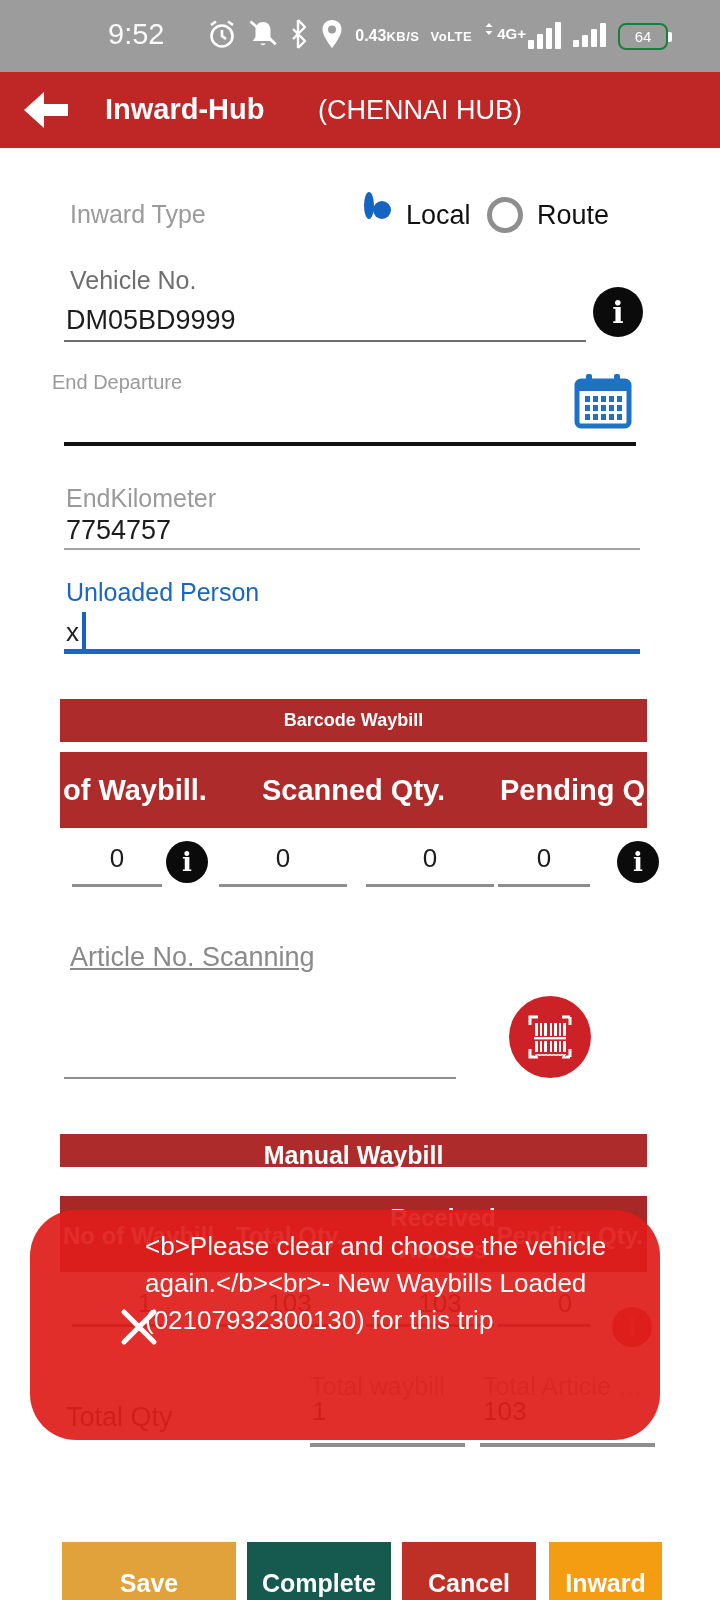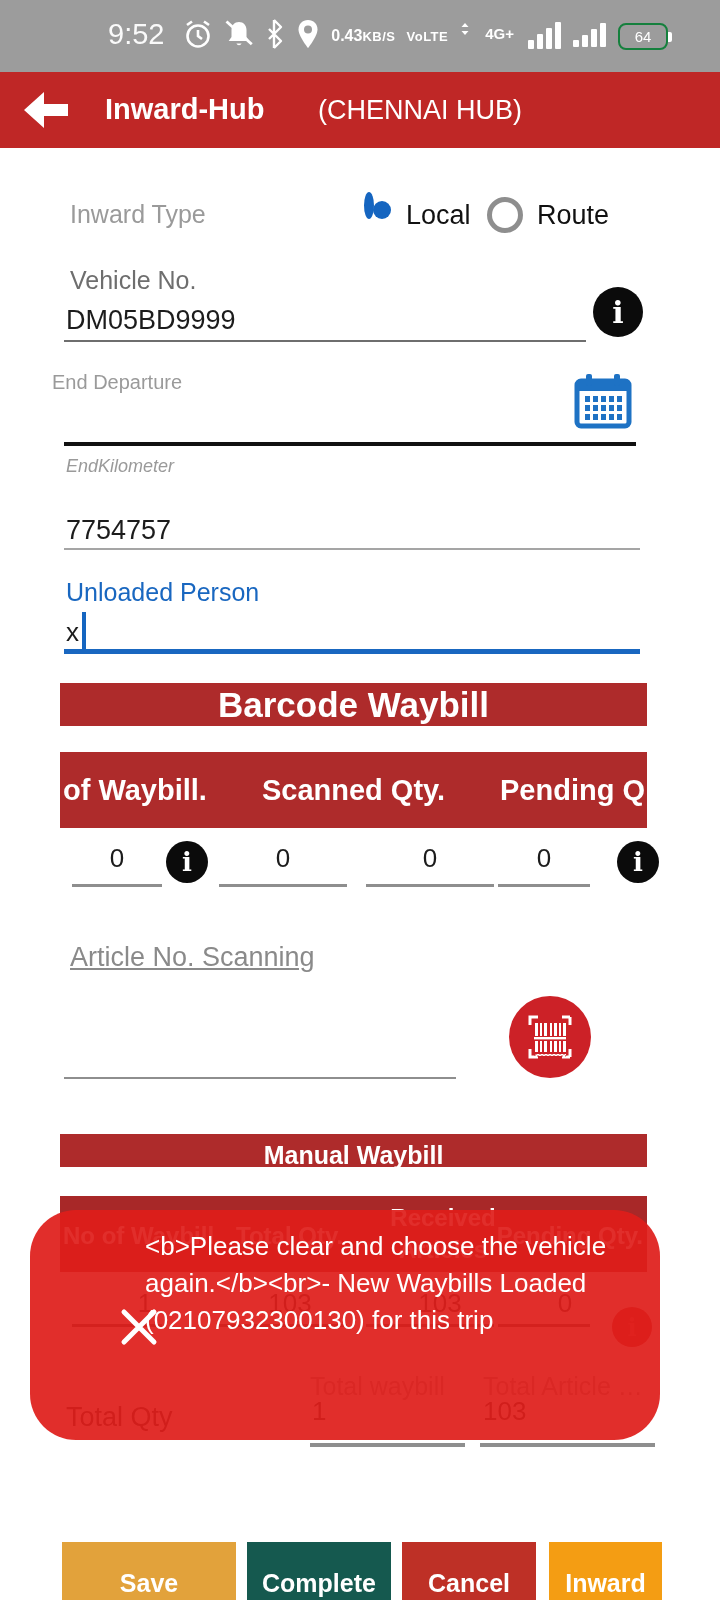--- a/index.html
+++ b/index.html
@@ -8,21 +8,21 @@
   .screen { position:relative; width:720px; height:1600px; overflow:hidden; background:#fff; }
   .abs { position:absolute; }
 
   
   .statusbar { left:0; top:0; width:720px; height:72px; background:#9C9C9C;
     display:flex; align-items:center; color:#fff; }
   .sb-time { position:absolute; left:108px; top:18px; font-size:29px; color:#fafafa; }
   .sb-icons { position:absolute; right:52px; top:0; height:72px; display:flex; align-items:center; gap:11px; }
   .sb-stack { display:flex; flex-direction:row; align-items:center; line-height:1; font-weight:bold; }
   .sb-stack .t1 { font-size:16px; } .sb-stack .t2 { font-size:13px; letter-spacing:.5px; }
-  .sb-net { display:flex; align-items:flex-end; gap:14px; }
+  .sb-net { display:flex; align-items:flex-end; gap:2px; }
   .sb-4g { font-size:15px; font-weight:bold; line-height:1; margin-bottom:10px; }
   .battery { width:50px; height:27px; border:2px solid #15803d; border-radius:8px;
     display:flex; align-items:center; justify-content:center; font-size:15px; position:relative; }
   .battery::after { content:""; position:absolute; right:-6px; top:7px; width:4px; height:10px; background:#fff; border-radius:0 2px 2px 0; }
 
   
   .appbar { left:0; top:72px; width:720px; height:76px; background:#BF2726; color:#fff;
     display:flex; align-items:center; }
   .appbar-title { position:absolute; left:105px; top:21px; font-size:29px; font-weight:bold; }
   .appbar-sub { position:absolute; left:318px; top:23px; font-size:27px; font-weight:400; }
@@ -35,21 +35,21 @@
   .radio { border-radius:50%; width:36px; height:36px; }
   .radio-on { border:5px solid #1565C0; position:relative; }
   .radio-on::after { content:""; position:absolute; left:4px; top:4px; width:18px; height:18px; background:#1565C0; border-radius:50%; }
   .radio-off { border:5px solid #8E8E8E; }
   .radio-lbl { font-size:27px; color:#111; }
   .info-dot { border-radius:50%; background:#0b0b0b; color:#fff; display:flex; align-items:center; justify-content:center;
     font-family:"DejaVu Serif", serif; font-weight:bold; font-style:normal; }
 
   
   .band { background:#AE2B2B; color:#fff; font-weight:bold; text-align:center; }
-  .band-title { font-size:35px; }
+  .band-title { font-size:18px;margin-top:16px; }
   .thead { display:flex; align-items:center; }
   .thead .col { font-size:29px; font-weight:bold; color:#fff; }
 
   
   .toast { left:30px; top:1210px; width:630px; height:230px; background:rgba(223,30,27,0.93);
     border-radius:46px; z-index:30; }
   .toast-text { position:absolute; left:115px; top:18px; width:478px; color:#fff; font-size:26px; line-height:37px; }
 
   
   .action-btn { position:absolute; top:1542px; height:82px; color:#fff; font-size:25px; font-weight:bold;
@@ -183,21 +183,21 @@
         <rect x="11" y="41" width="5" height="6"></rect>
           <rect x="19" y="41" width="5" height="6"></rect>
           <rect x="27" y="41" width="5" height="6"></rect>
           <rect x="35" y="41" width="5" height="6"></rect>
           <rect x="43" y="41" width="5" height="6"></rect>
       </g>
     </svg>
   </span>
 
   
-  <span class="abs lbl" style="left:66px; top:456px; font-size:18px;font-style:italic;">EndKilometer</span>
+  <span class="abs lbl" style="left:66px; top:484px; font-size:25px;">EndKilometer</span>
   <span class="abs val" style="left:66px; top:515px;">7754757</span>
   <div class="abs uline" style="left:64px; top:548px; width:576px; height:2px; background:#A5A5A5;"></div>
 
   
   <span class="abs lbl" style="left:66px; top:578px; color:#1967C0; font-size:25px;">Unloaded Person</span>
   <span class="abs val" style="left:66px; top:617px; font-size:26px;">x</span>
   <div class="abs" style="left:82px; top:612px; width:4px; height:38px; background:#1565C0;"></div>
   <div class="abs uline" style="left:64px; top:649px; width:576px; height:5px; background:#1967C0;"></div>
 
   

